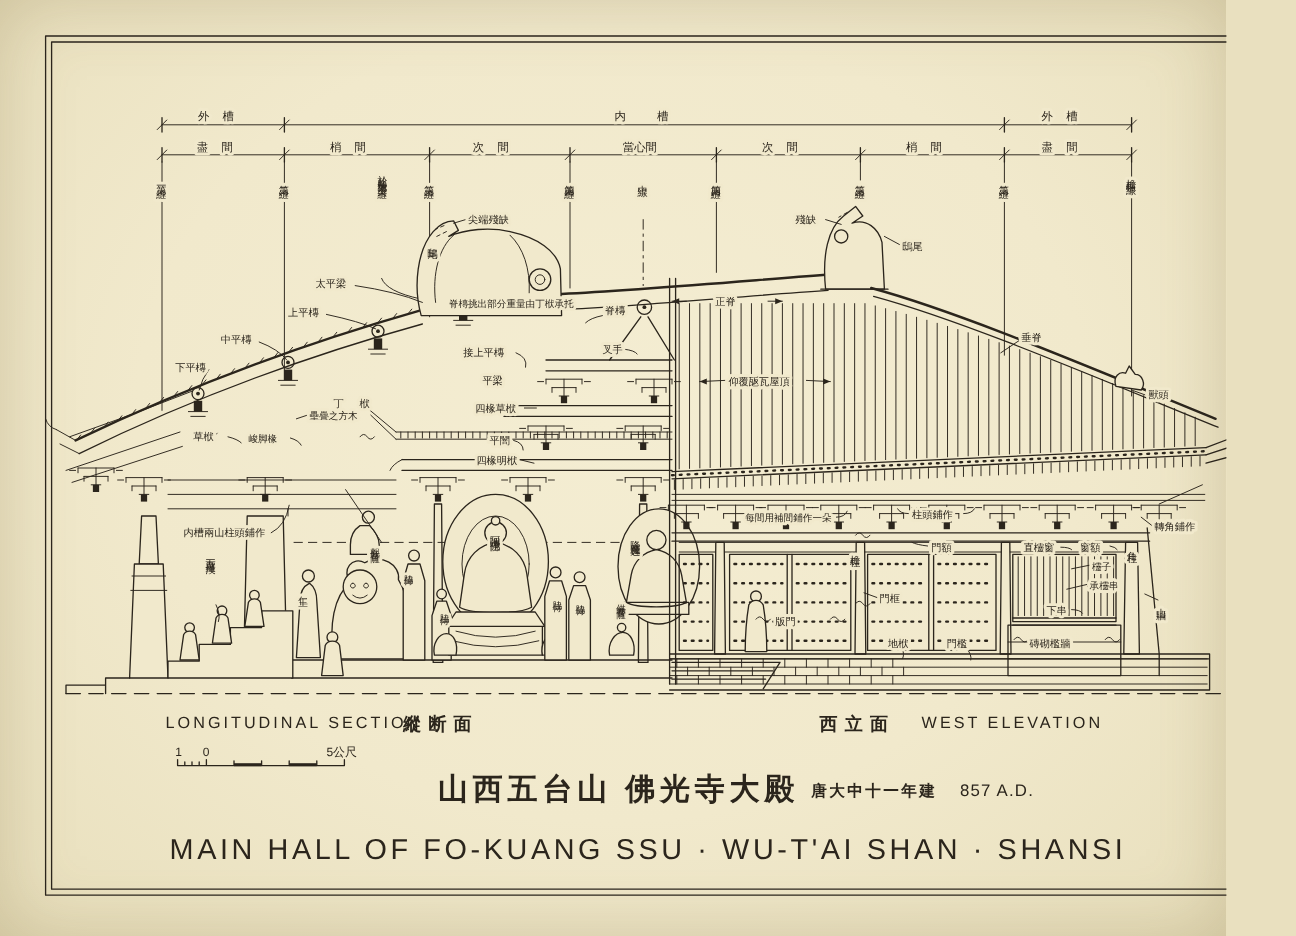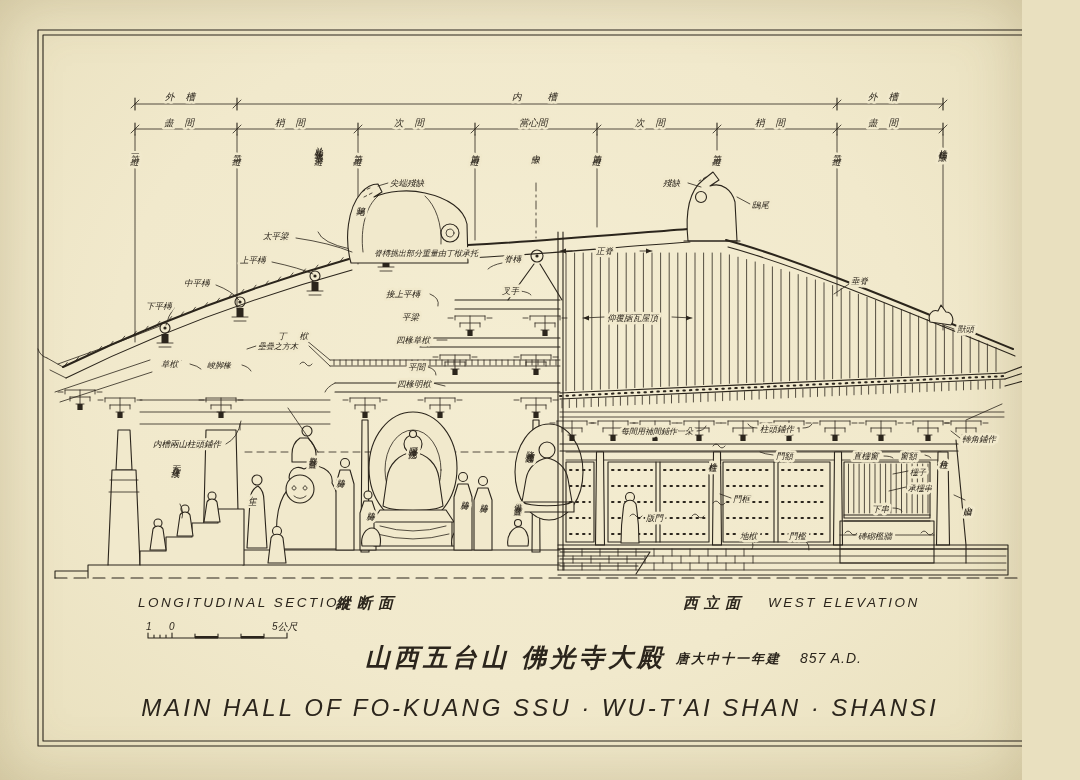--- a/index.html
+++ b/index.html
@@ -1,19 +1,19 @@
 <!DOCTYPE html>
 <html><head>
 <meta charset="utf-8">
 <style>
   html,body{margin:0;padding:0;}
   body{width:1080px;height:780px;background:#e9e0bf;font-family:"Liberation Sans",sans-serif;}
   #paper{position:relative;width:1022px;height:780px;
     background:radial-gradient(ellipse at 50% 45%, #f4edd2 0%, #f1e9cc 55%, #e8dfbc 100%);
-    box-shadow:inset 0 0 60px rgba(120,100,50,.25);overflow:hidden;font-style:italic;}
+    box-shadow:inset 0 0 60px rgba(120,100,50,.25);overflow:hidden;}
   svg{position:absolute;left:0;top:0;}
   .ink{stroke:#2b251c;fill:none;stroke-width:1.1;stroke-linecap:round;stroke-linejoin:round;}
   .thin{stroke-width:.8;}
   .thick{stroke-width:2;}
   .fillink{fill:#2b251c;stroke:none;}
   .paperfill{fill:#f1e9cc;stroke:#2b251c;stroke-width:1.1;stroke-linejoin:round;}
   text{fill:#2b251c;font-family:"Liberation Sans",sans-serif;}
   .halo{paint-order:stroke;stroke:#f1e9cc;stroke-width:5px;stroke-linejoin:round;}
   .cjk{font-size:9.5px;}
   .cjks{font-size:8.5px;}

